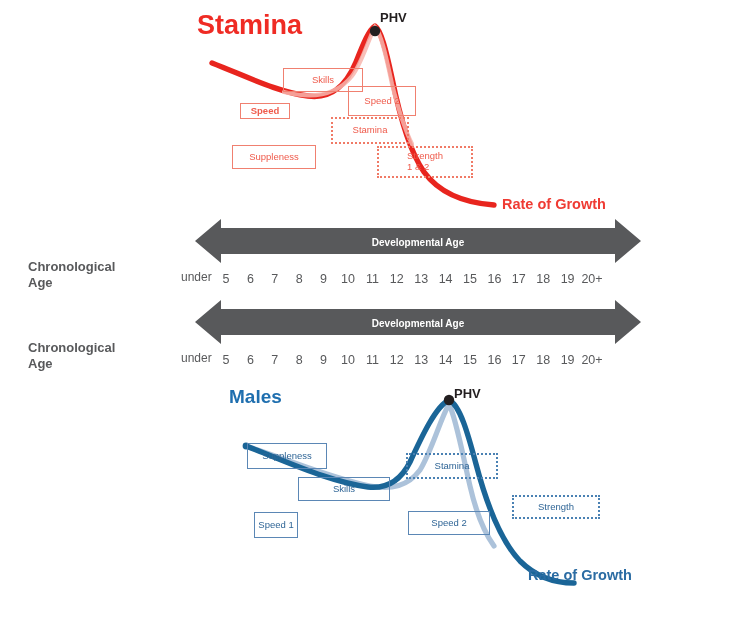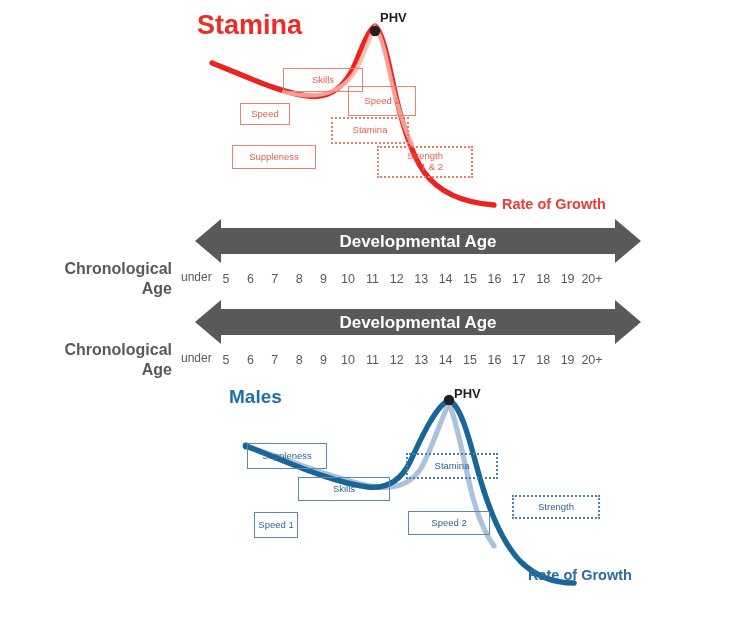--- a/index.html
+++ b/index.html
@@ -68,63 +68,64 @@
   .rog-m { left: 528px; top: 567px; color: #2b6ca3; }
 
   
   .cap-box {
     box-sizing: border-box;
     display: flex;
     align-items: center;
     justify-content: center;
     font-size: 9.5px;
     line-height: 1.12;
-    text-align: right;
+    text-align: left;
     background: transparent;
   }
   .cap-f {
     border: 1px solid #f08070;
     color: #ef5b4c;
   }
   .cap-f.dotted {
     border: 2px dotted #f07a66;
   }
   .cap-m {
     border: 1px solid #5b87b5;
     color: #2f6596;
   }
   .cap-m.dotted {
     border: 2px dotted #4a81b3;
   }
 
   
   .chrono {
-    font-size: 16px;
+    font-size: 13px;
     font-weight: bold;
     color: #58595b;
-    text-align: right;
+    text-align: left;
     line-height: 1.22;
     white-space: nowrap;
+    padding-left: 28px;
   }
   .under {
     font-size: 12px;
     color: #58595b;
     white-space: nowrap;
   }
   .tick-num {
     position: absolute;
     font-size: 12.5px;
     color: #58595b;
     text-align: center;
     transform: translateX(-50%);
     white-space: nowrap;
   }
   .dev-age-text {
     position: absolute;
-    font-size: 17px;
+    font-size: 10px;
     font-weight: bold;
     color: #ffffff;
     white-space: nowrap;
     transform: translate(-50%, -50%);
   }
 </style>
 </head>
 <body>
 
 <div id="stage">
@@ -142,21 +143,21 @@
     <circle cx="375" cy="31" r="5.2" fill="#231f20"></circle>
   </svg>
 
   <div class="abs phv-label phv-f">PHV</div>
   <div class="abs rog rog-f">Rate of Growth</div>
 
   <div id="female-boxes">
       <div class="abs cap-box cap-f" style="left: 283px; top: 68px; width: 80px; height: 24px;">
         <span>Skills</span>
       </div>
-      <div class="abs cap-box cap-f" style="left: 240px; top: 103px; width: 50px; height: 22px;">
+      <div class="abs cap-box cap-f" style="left: 240px; top: 103px; width: 50px; height: 16px; font-weight: bold;">
         <span>Speed</span>
       </div>
       <div class="abs cap-box cap-f" style="left: 232px; top: 145px; width: 84px; height: 24px;">
         <span>Suppleness</span>
       </div>
       <div class="abs cap-box cap-f" style="left: 348px; top: 86px; width: 68px; height: 30px;">
         <span>Speed 2</span>
       </div>
       <div class="abs cap-box cap-f dotted" style="left: 331px; top: 117px; width: 78px; height: 27px;">
         <span>Stamina</span>

